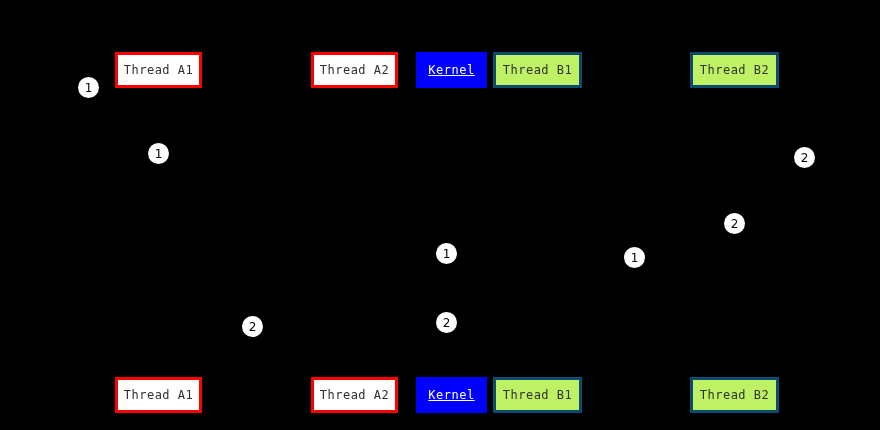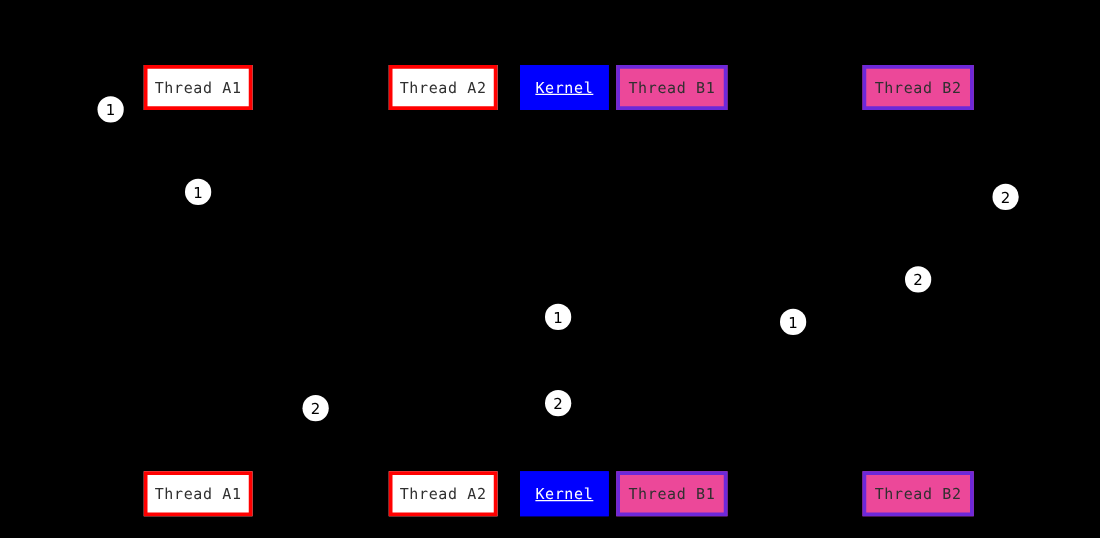--- a/index.html
+++ b/index.html
@@ -28,22 +28,22 @@
     letter-spacing: 0.5px;
     white-space: nowrap;
     line-height: 1;
   }
   .participant.thread-a {
     background: #FFFFFF;
     border: 3px solid #FF0000;
     color: #303030;
   }
   .participant.thread-b {
-    background: #ec4899;
-    border: 3px solid #6d28d9;
+    background: #bef264;
+    border: 3px solid #0c4a6e;
     color: #303030;
   }
   .participant.kernel {
     background: #0000FF;
     border: 1px solid #0000FF;
     color: #FFFFFF;
     text-decoration: underline;
   }
 
   

